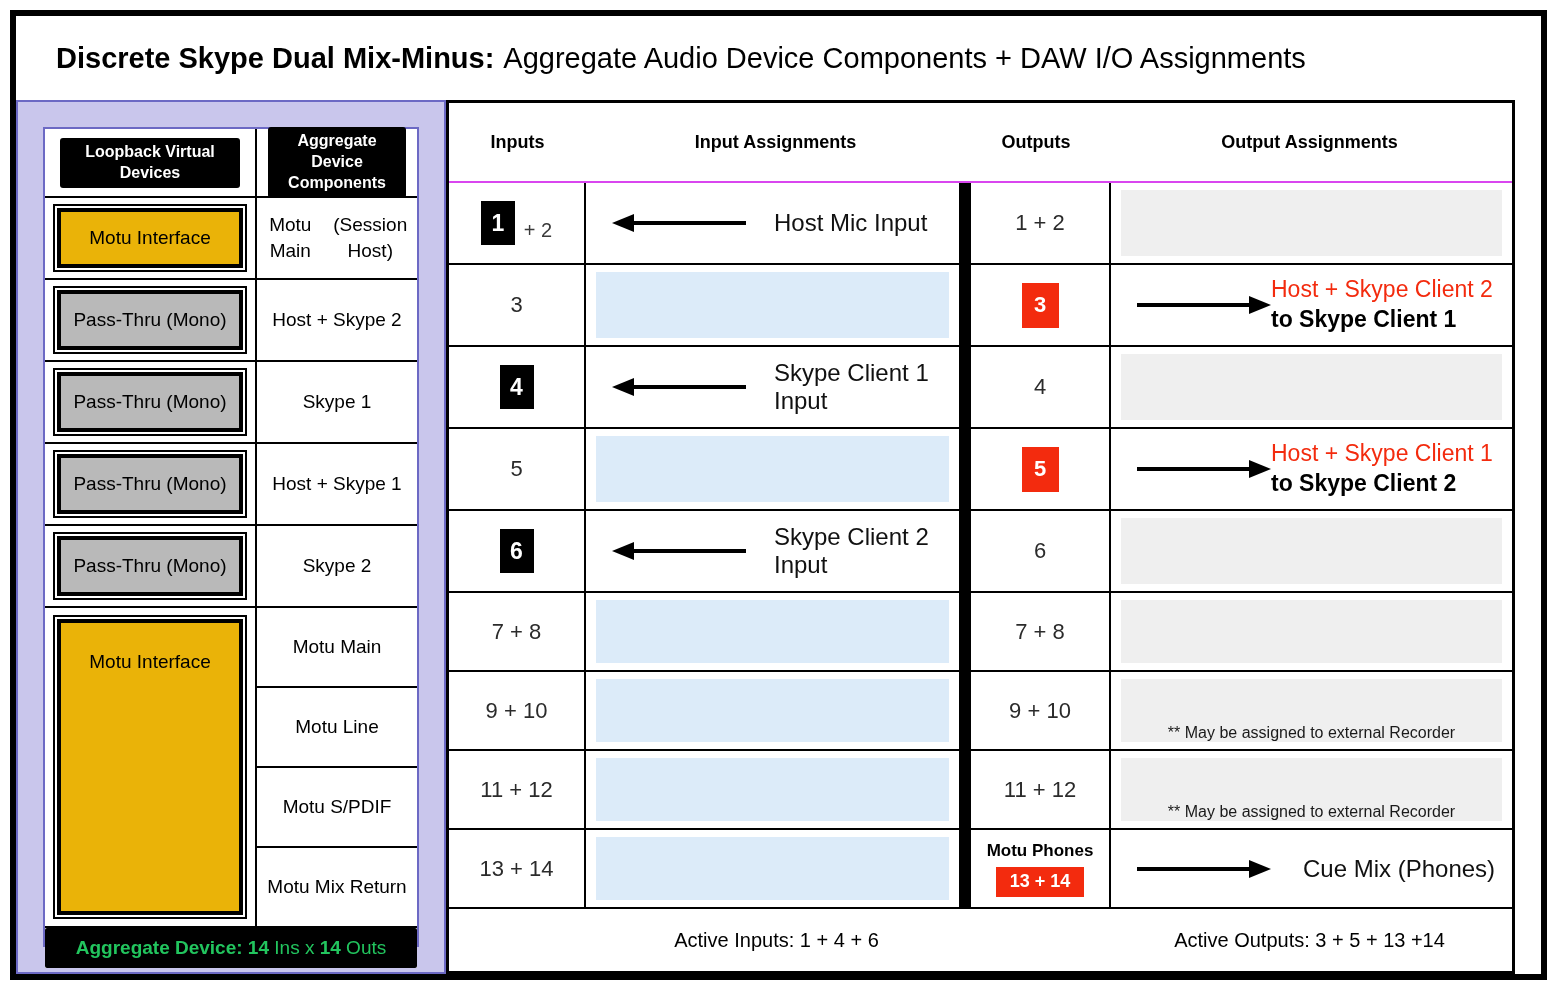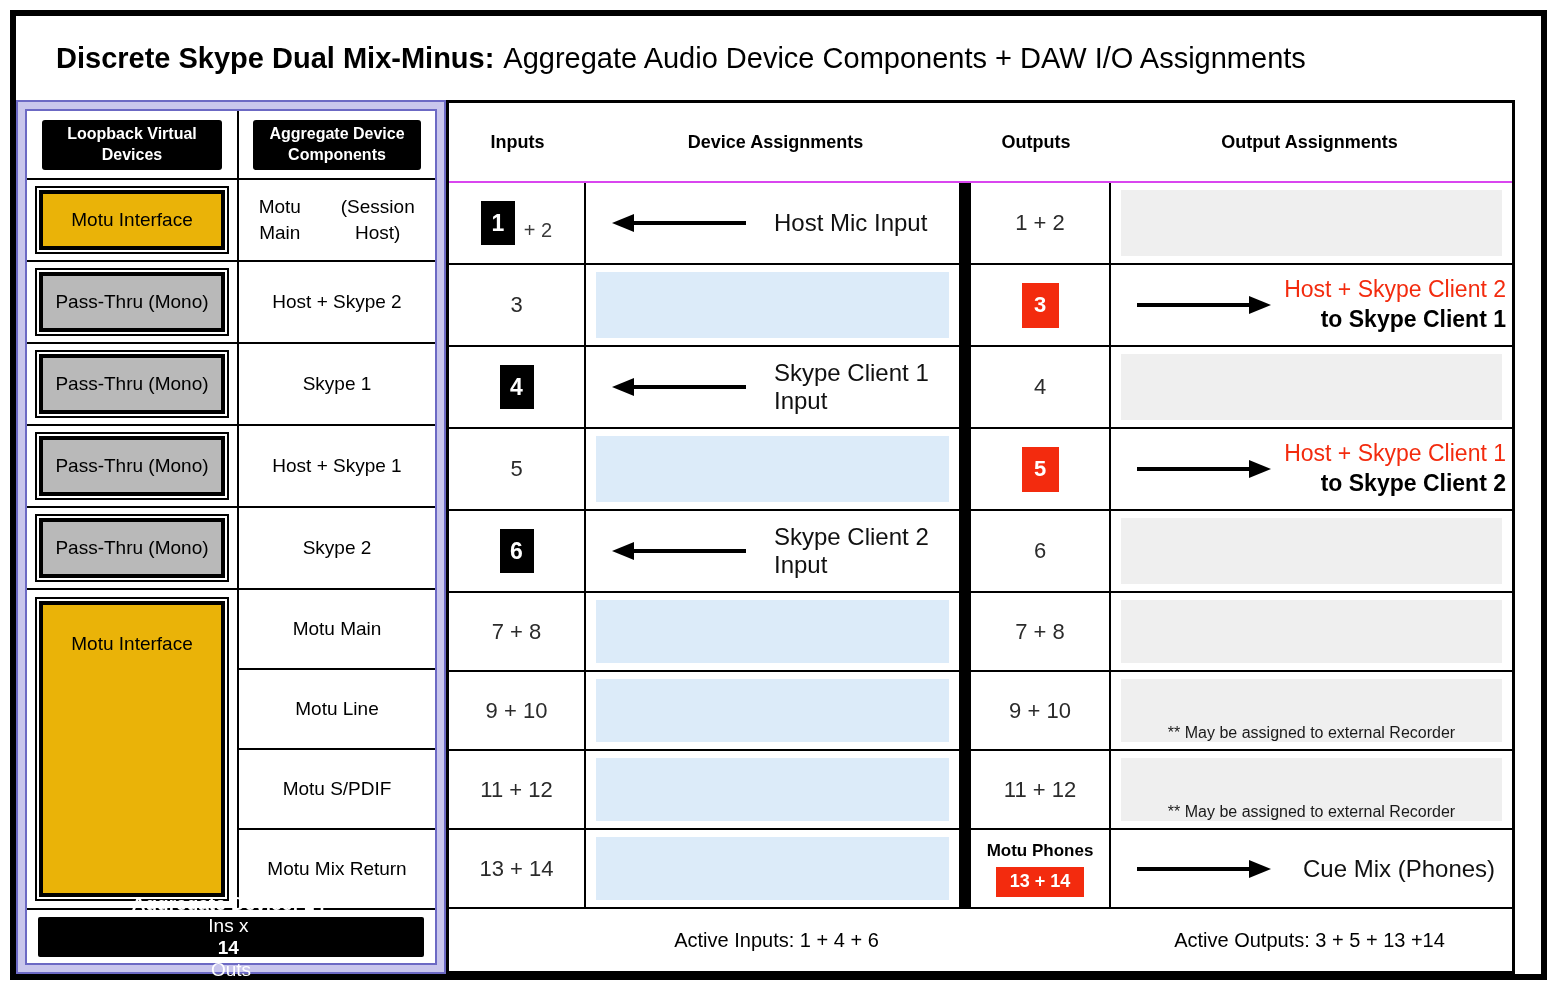--- a/index.html
+++ b/index.html
@@ -8,21 +8,21 @@
     background: #fff; font-family: "Liberation Sans", sans-serif; color: #000;
     overflow: hidden;
   }
   .app { position: absolute; inset: 10px; border: 6px solid #000; background: #fff; display: flex; flex-direction: column; }
   .titlebar { height: 84px; display: flex; align-items: center; padding-left: 40px; font-size: 29px; flex: 0 0 auto; }
   .titlebar .t-bold { font-weight: bold; }
   .titlebar .t-reg { font-weight: normal; margin-left: 9px; }
   .content { flex: 1; display: flex; padding-right: 26px; min-height: 0; }
 
   
-  .left-frame { width: 430px; flex: 0 0 430px; border: 2px solid #6c69c4; background: #c9c6ec; padding: 7px; }
+  .left-frame { width: 430px; flex: 0 0 430px; border: 2px solid #6c69c4; background: #c9c6ec; padding: 25px; }
   .left-inner { border: 2px solid #6c69c4; background: #fff; height: 100%; }
   .lgrid {
     display: grid; height: 100%;
     grid-template-columns: 210px 1fr;
     grid-template-rows: 67px repeat(5, 80px) repeat(4, 78px) 1fr;
     gap: 2px; background: #000;
   }
   .lc { background: #fff; display: flex; align-items: center; justify-content: center; }
   .badge {
     background: #000; color: #fff; font-weight: bold; font-size: 16px; line-height: 1.3;
@@ -33,22 +33,22 @@
     width: calc(100% - 24px); height: calc(100% - 20px);
     border: 4px solid #000; outline: 2px solid #000; outline-offset: 2px;
     display: flex; align-items: center; justify-content: center; font-size: 19px;
   }
   .lbox.blue { background: #eab308; }
   .lbox.gray { background: #b9b9b9; }
   .lbox.tall { align-items: flex-start; justify-content: center; padding-top: 28px; height: calc(100% - 22px); }
   .comp { font-weight: normal; font-size: 19px; text-align: center; line-height: 1.35; }
   .lstrip { background: #fff; display: flex; align-items: center; justify-content: center; }
   .agg-box {
-    background: #000; color: #ffffff; width: 386px; height: 40px; border-radius: 2px;
-    display: flex; align-items: center; justify-content: center; font-size: 19px; white-space: pre; flex-direction: column;
+    background: #000; color: #22c55e; width: 386px; height: 40px; border-radius: 2px;
+    display: flex; align-items: center; justify-content: center; font-size: 19px; white-space: pre;
   }
   .agg-box .b { font-weight: bold; }
 
   
   .right-table { flex: 1; border: 3px solid #000; display: flex; flex-direction: column; min-width: 0; }
   .rheader { height: 80px; border-bottom: 2px solid #d946ef; display: flex; align-items: center; flex: 0 0 auto; }
   .rh-cell { text-align: center; font-weight: bold; font-size: 18px; }
   .rh-inputs { width: 137px; }
   .rh-iassign { width: 379px; }
   .rh-outputs { width: 142px; }
@@ -70,21 +70,21 @@
   .inset.blue { background: #dcebf9; }
   .inset.gray { background: #efefef; }
   .inset.note { display: flex; align-items: flex-end; justify-content: center; font-size: 16px; color: #1a1a1a; }
   .ar { display: flex; align-items: center; flex: 0 0 auto; }
   .ar .ln { width: 112px; height: 4px; background: #000; }
   .ar .hd { width: 0; height: 0; border-top: 9px solid transparent; border-bottom: 9px solid transparent; }
   .ar.left .hd { border-right: 22px solid #000; }
   .ar.right .hd { border-left: 22px solid #000; }
   .cell.arrow-start { justify-content: flex-start; padding-left: 26px; }
   .ia-label { margin-left: 28px; font-size: 24px; color: #111; }
-  .oa-lines { flex: 1; text-align: right; line-height: 1.3; padding-right: 6px; }
+  .oa-lines { flex: 1; text-align: left; line-height: 1.3; padding-right: 6px; }
   .oa-lines .l1 { color: #f32b0e; font-size: 23px; }
   .oa-lines .l2 { font-weight: bold; font-size: 23px; color: #000; }
   .oa-label { margin-left: 32px; font-size: 24px; color: #111; }
   .phones-cell { flex-direction: column; gap: 6px; }
   .phones-label { font-weight: bold; font-size: 17px; }
   .pill { background: #f32b0e; color: #fff; font-weight: bold; font-size: 18px; width: 88px; height: 30px; display: flex; align-items: center; justify-content: center; }
   .rstrip { flex: 1; display: flex; align-items: center; border-top: 2px solid #000; font-size: 20px; }
   .rs-sp1 { width: 137px; } .rs-sp2 { width: 140px; }
   .rs-t1 { width: 381px; text-align: center; }
   .rs-t2 { flex: 1; text-align: center; }
@@ -152,21 +152,21 @@
               <span class="b">Aggregate Device: 14 </span><span>Ins x </span><span class="b">14 </span><span>Outs</span>
             </div>
           </div>
         </div>
       </div>
     </div>
 
     <div class="right-table">
       <div class="rheader">
         <div class="rh-cell rh-inputs">Inputs</div>
-        <div class="rh-cell rh-iassign">Device Assignments</div>
+        <div class="rh-cell rh-iassign">Input Assignments</div>
         <div class="rh-cell rh-outputs">Outputs</div>
         <div class="rh-cell rh-oassign">Output Assignments</div>
       </div>
 
       <div class="rgrid">
         <div class="sep"></div>
 
         <div class="cell">
           <span class="numbox black">1</span>
           <span class="suffix">+ 2</span>

